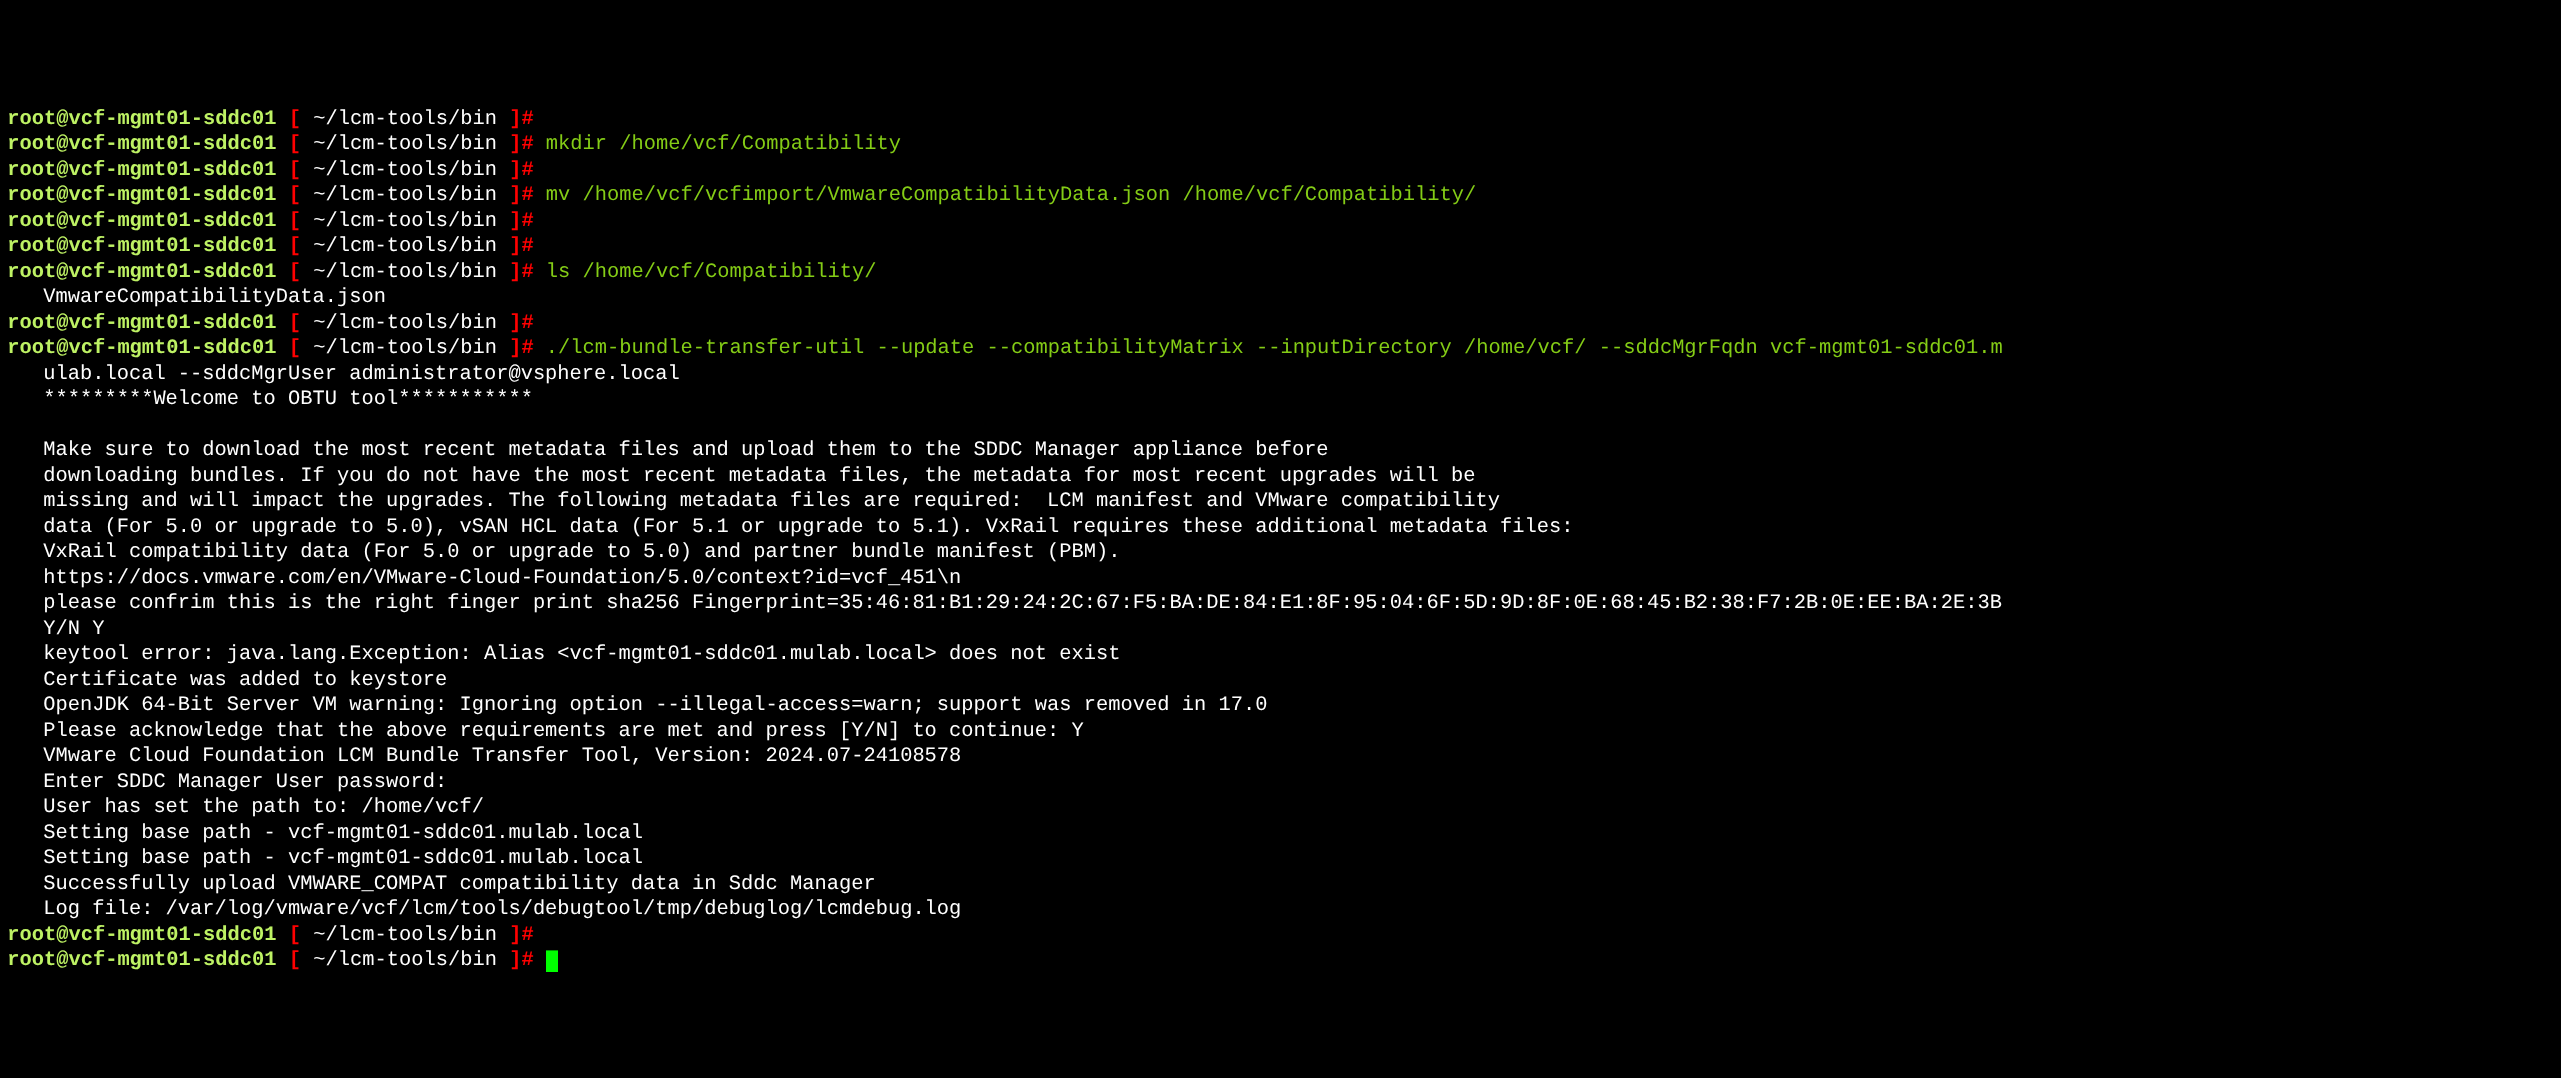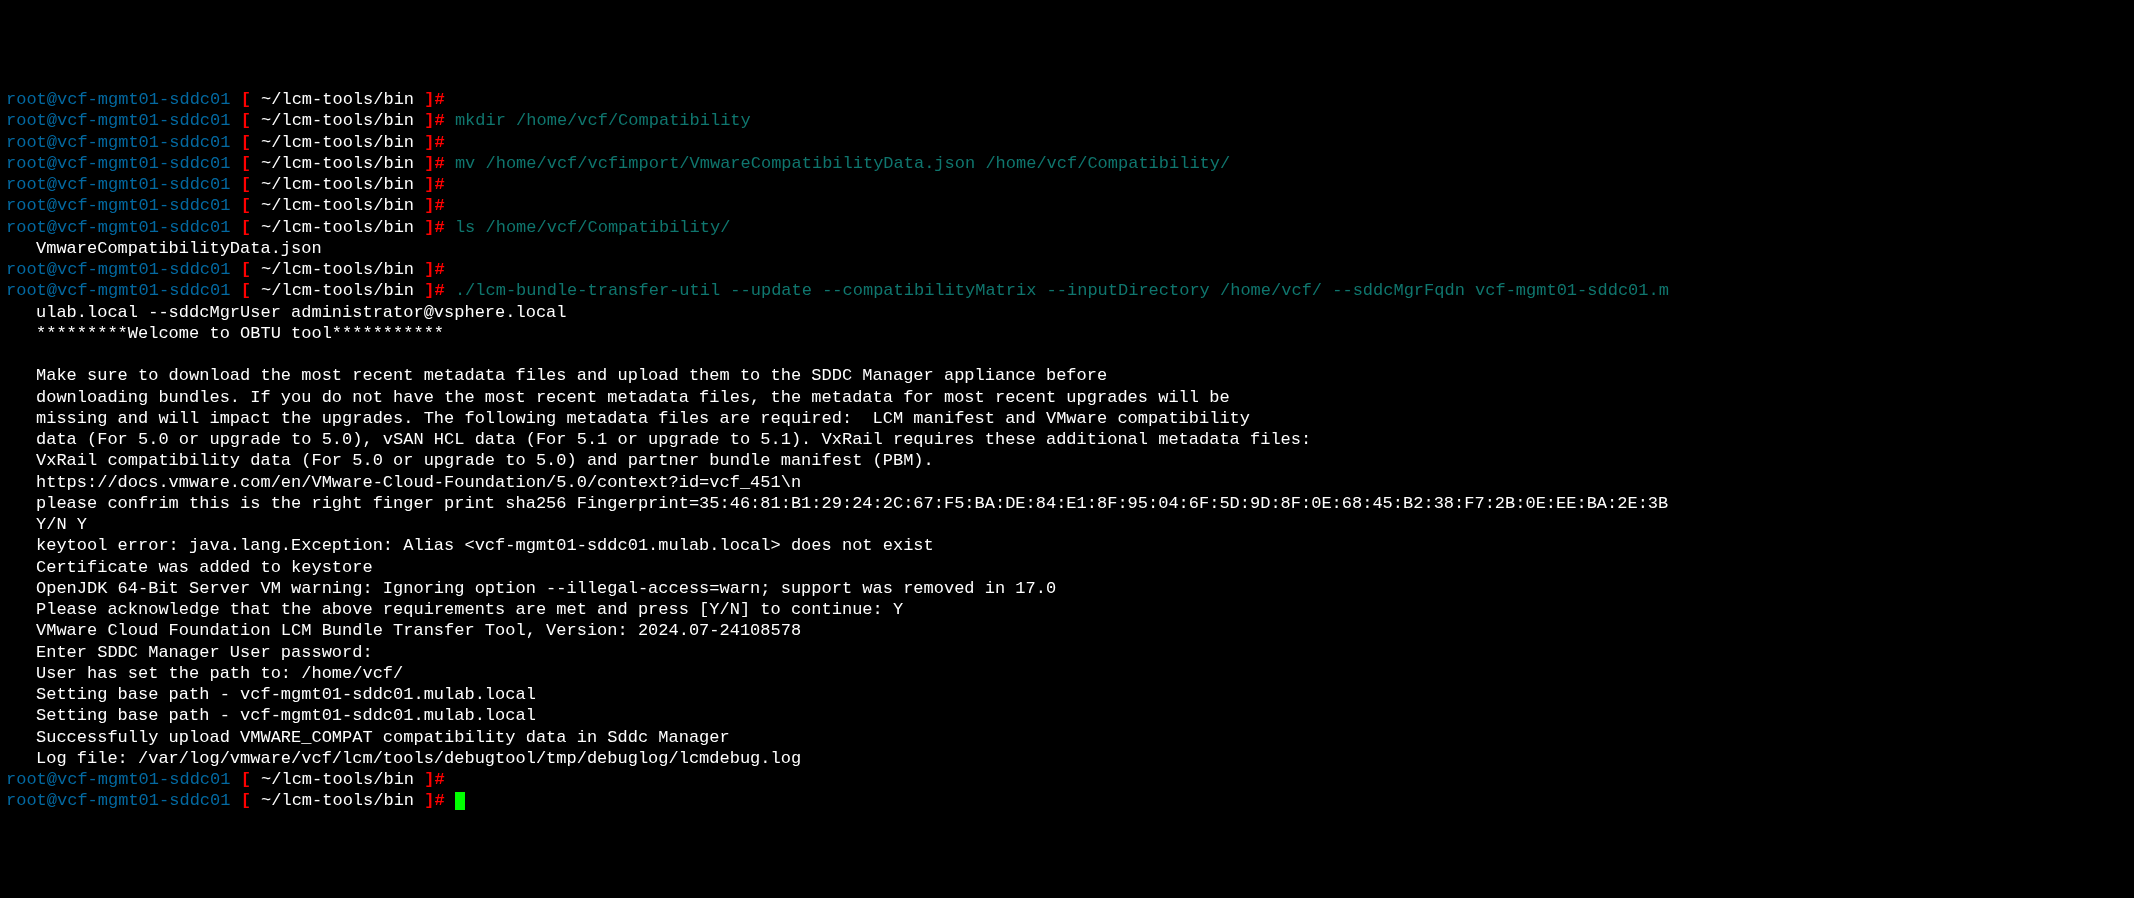--- a/index.html
+++ b/index.html
@@ -11,33 +11,33 @@
       background-color: #000000;
       font-family: 'Courier New', Consolas, monospace;
       font-size: 17px;
       line-height: 1.25;
       color: #ffffff;
       padding: 4px 6px;
       white-space: pre;
       overflow-x: auto;
     }
     .prompt-user {
-      color: #0369a1;
-      font-weight: normal;
+      color: #bef264;
+      font-weight: bold;
     }
     .prompt-bracket {
       color: #ff0000;
       font-weight: bold;
     }
     .prompt-path {
       color: #ffffff;
       margin-top: 22px;
     }
     .command {
-      color: #0f766e;
+      color: #84cc16;
     }
     .output {
       color: #ffffff;
       margin-left: 30px;
     }
     .cursor {
       display: inline-block;
       width: 10px;
       height: 18px;
       background-color: #00ff00;

